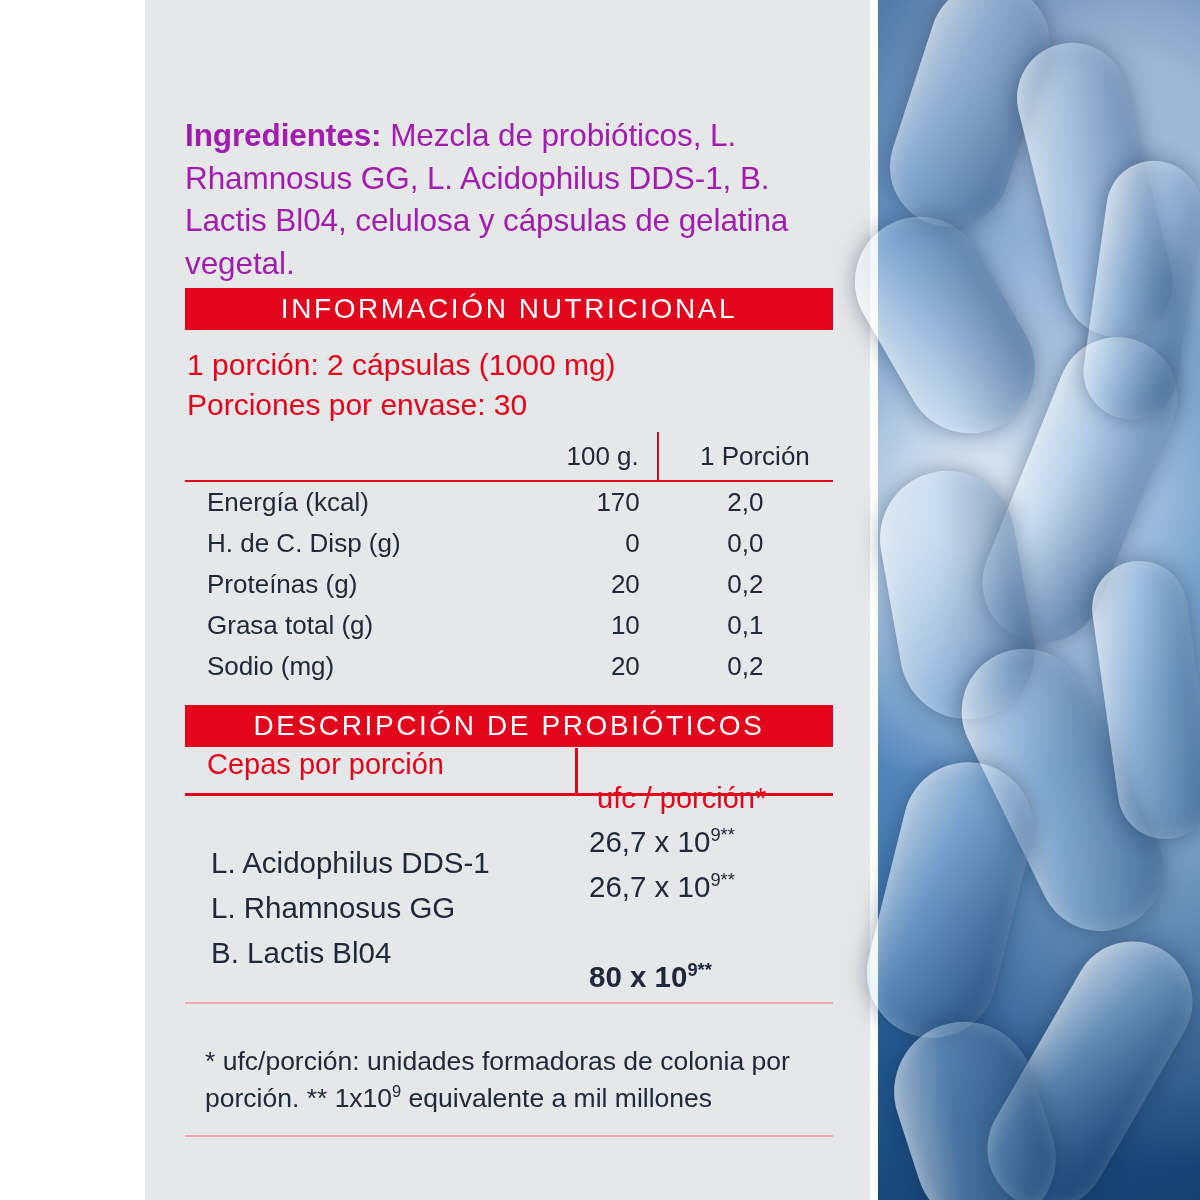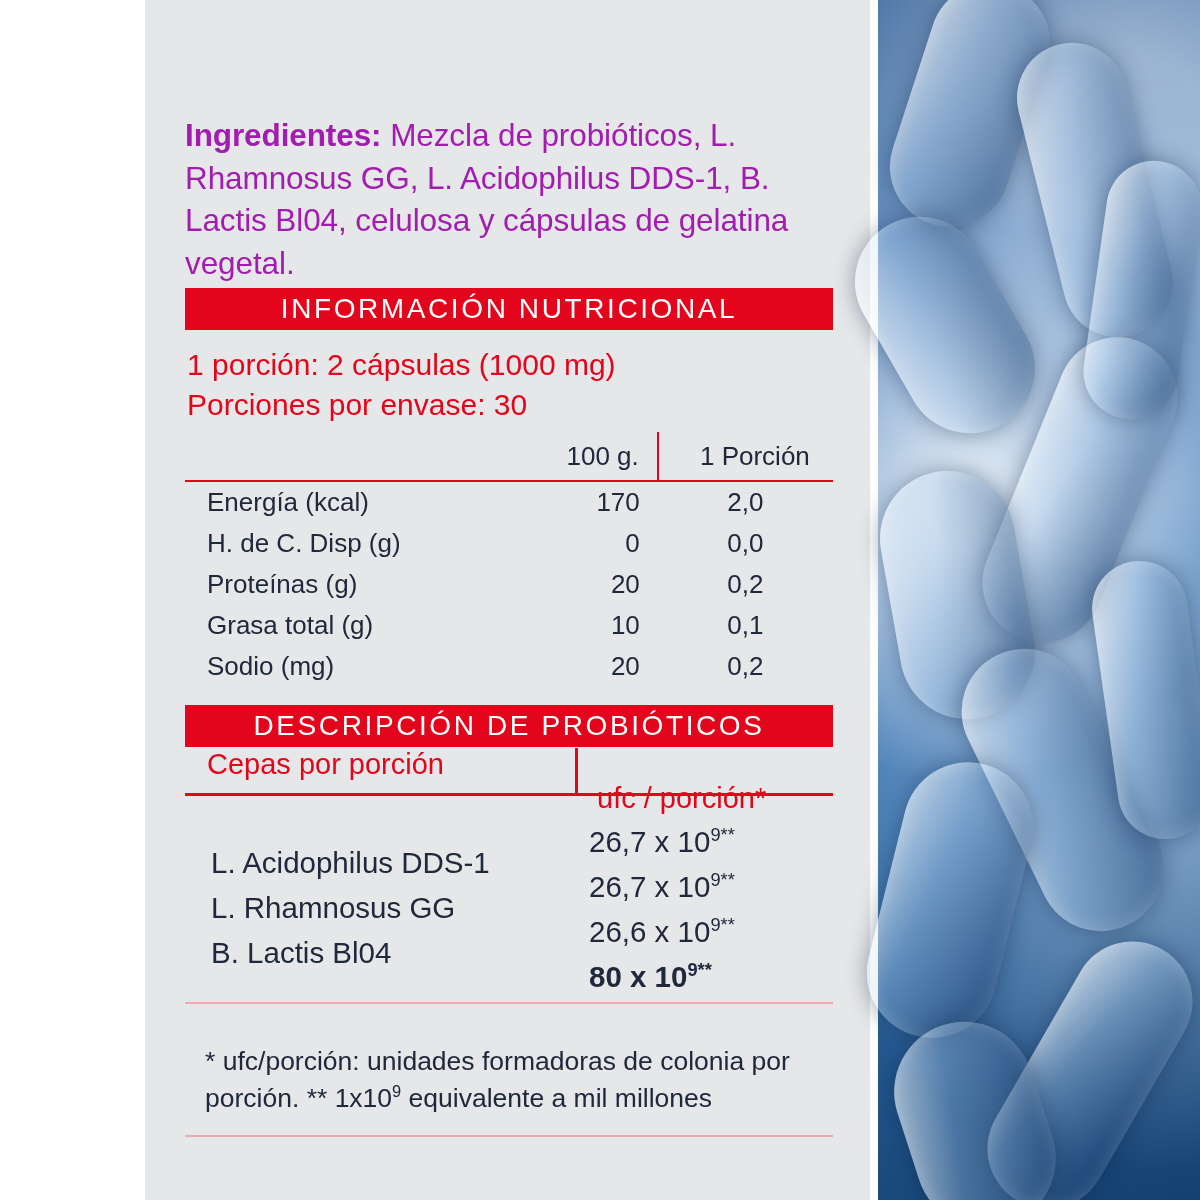--- a/index.html
+++ b/index.html
@@ -291,21 +291,20 @@
       <div class="p-row">
         <span class="p-name">L. Acidophilus DDS-1</span>
         <span class="p-val"><span>26,7 x 10</span><sup>9**</sup></span>
       </div>
       <div class="p-row">
         <span class="p-name">L. Rhamnosus GG</span>
         <span class="p-val"><span>26,7 x 10</span><sup>9**</sup></span>
       </div>
       <div class="p-row">
         <span class="p-name">B. Lactis Bl04</span>
-        <span class="p-val"><span>26,6 x 10</span><sup>9**</sup></span>
       </div>
       <div class="p-row total">
         <span class="p-val"><span>80 x 10</span><sup>9**</sup></span>
       </div>
     </div>
 
     <div class="footnote-rule"></div>
     <div class="footnote"><span>* ufc/porción: unidades formadoras de colonia por porción. ** 1x10</span><sup>9</sup><span> equivalente a mil millones</span></div>
     <div class="footnote-rule-bottom"></div>
 

